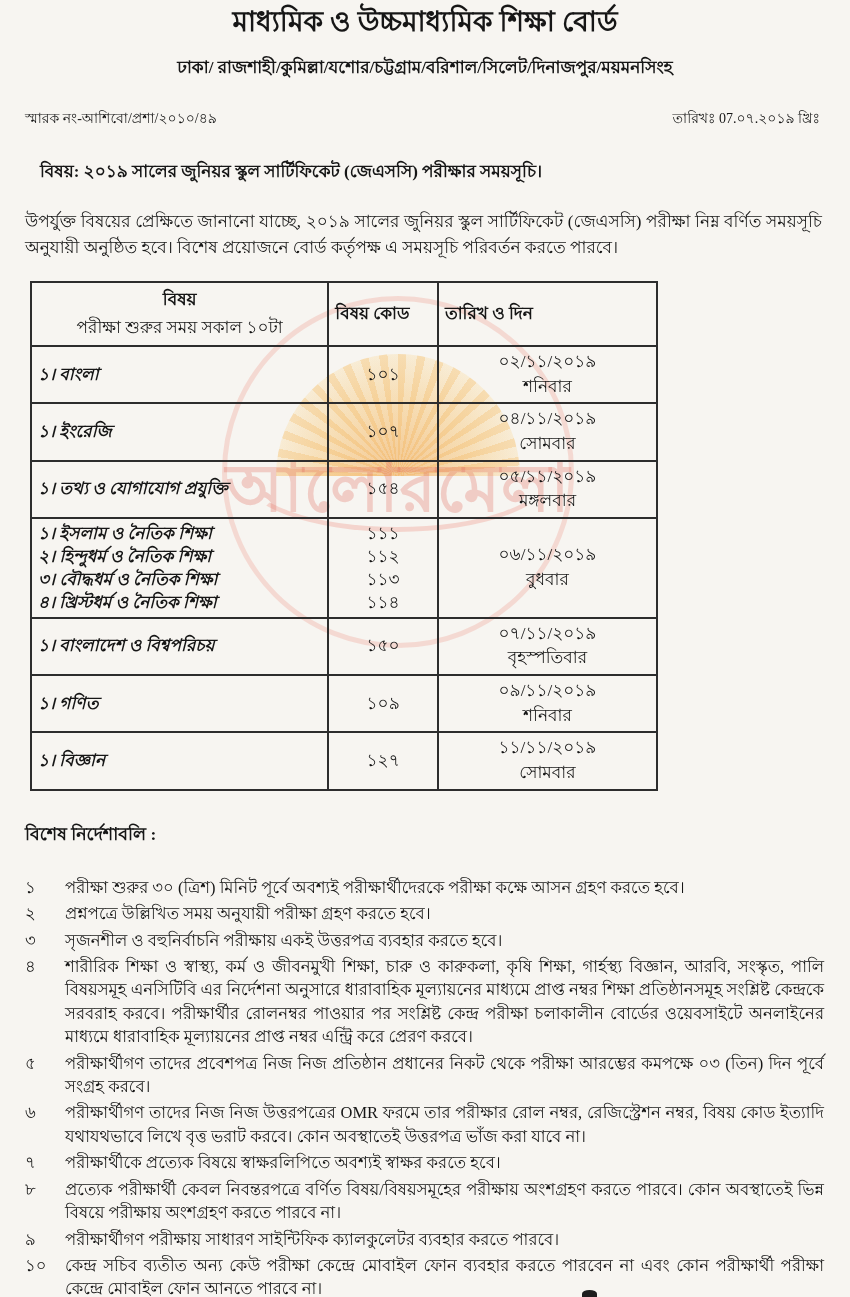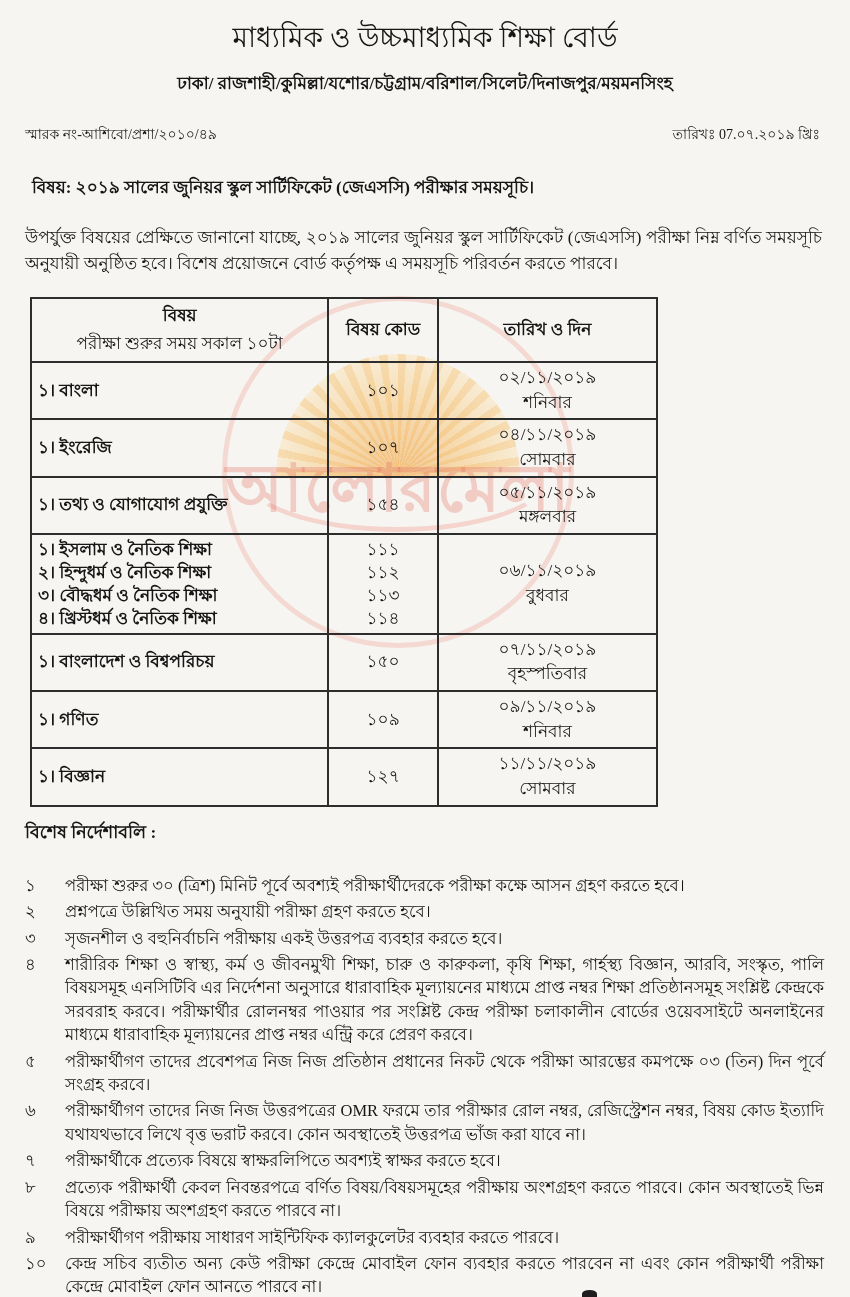--- a/index.html
+++ b/index.html
@@ -22,42 +22,42 @@
   .wm-rays  { position:absolute; left:50%; top:58px; transform:translateX(-50%);
               width:244px; height:122px; border-radius:122px 122px 0 0; opacity:.45;
               background:repeating-conic-gradient(from -90deg at 50% 100%, rgba(244,170,60,0.55) 0 4deg, rgba(252,226,170,0.18) 4deg 9deg); }
   .wm-arc   { position:absolute; left:18px; top:118px; width:314px; height:118px;
               border:5px solid transparent; border-bottom-color:rgba(236,150,135,0.34); border-radius:50%; }
   .wm-text  { position:absolute; left:50%; top:142px; transform:translateX(-50%);
               white-space:nowrap; font-weight:bold; font-size:66px; letter-spacing:1px;
               color:rgba(224,108,96,0.30); }
   
   .content { position:relative; z-index:1; }
-  .doc-title { text-align:center; margin-top:16px; font-size:28px; font-weight:normal; }
+  .doc-title { text-align:center; font-size:28px; font-weight:bold; }
   .doc-sub   { text-align:center; margin-top:7px; font-size:17px; font-weight:600; }
   .memo-row  { display:flex; justify-content:space-between; margin:25px 30px 0 25px; font-size:14px; }
-  .subject   { margin:27px 25px 0 32px; font-size:17px; font-weight:600; }
+  .subject   { margin:27px 25px 0 40px; font-size:17px; font-weight:600; }
   .body-para { margin:23px 28px 0 25px; font-size:17px; line-height:1.5; text-align:justify; }
   
   table.sched { border-collapse:collapse; margin:21px 28px 0 30px; width:628px;
                 font-size:17px; background:transparent; }
   table.sched th, table.sched td { border:2px solid #2d2d2d; padding:3px 6px; vertical-align:middle; }
   table.sched col.c-subject { width:47.5%; }
   table.sched col.c-code    { width:17.5%; }
   table.sched col.c-date    { width:35%;   }
   th.h-subject { text-align:center; font-weight:600; height:48px; }
   th.h-subject .l2 { font-weight:400; }
-  th.h-code, th.h-date { text-align:center; font-weight:600;margin-left:44px; }
-  td.subject { text-align:left; padding-left:9px; height:46px; }
+  th.h-code, th.h-date { text-align:left; font-weight:600;margin-left:44px; }
+  td.subject { text-align:left; padding-left:9px; height:46px;font-style:italic; }
   td.code    { text-align:center;font-family:Liberation Serif, serif; }
   td.date    { text-align:center; line-height:1.45;margin-left:36px; }
   td .ml { line-height:23px; }
   tr.multi td { height:96px; }
   
-  .inst-heading { margin:12px 0 0 25px; font-size:17.5px; font-weight:600; }
+  .inst-heading { margin:30px 0 0 25px; font-size:17.5px; font-weight:600; }
   .inst-list { margin:26px 26px 0 25px; }
   .inst-item { display:flex; margin-bottom:3px; font-size:16.5px; line-height:1.42; }
   .inst-item .no  { flex:0 0 40px; }
   .inst-item .txt { flex:1; text-align:justify; }
   .cut-mark { position:absolute; left:582px; bottom:0; width:15px; height:7px;
               background:#1d1d1d; border-radius:50% 50% 0 0; }
 </style>
 </head>
 <body>
 

